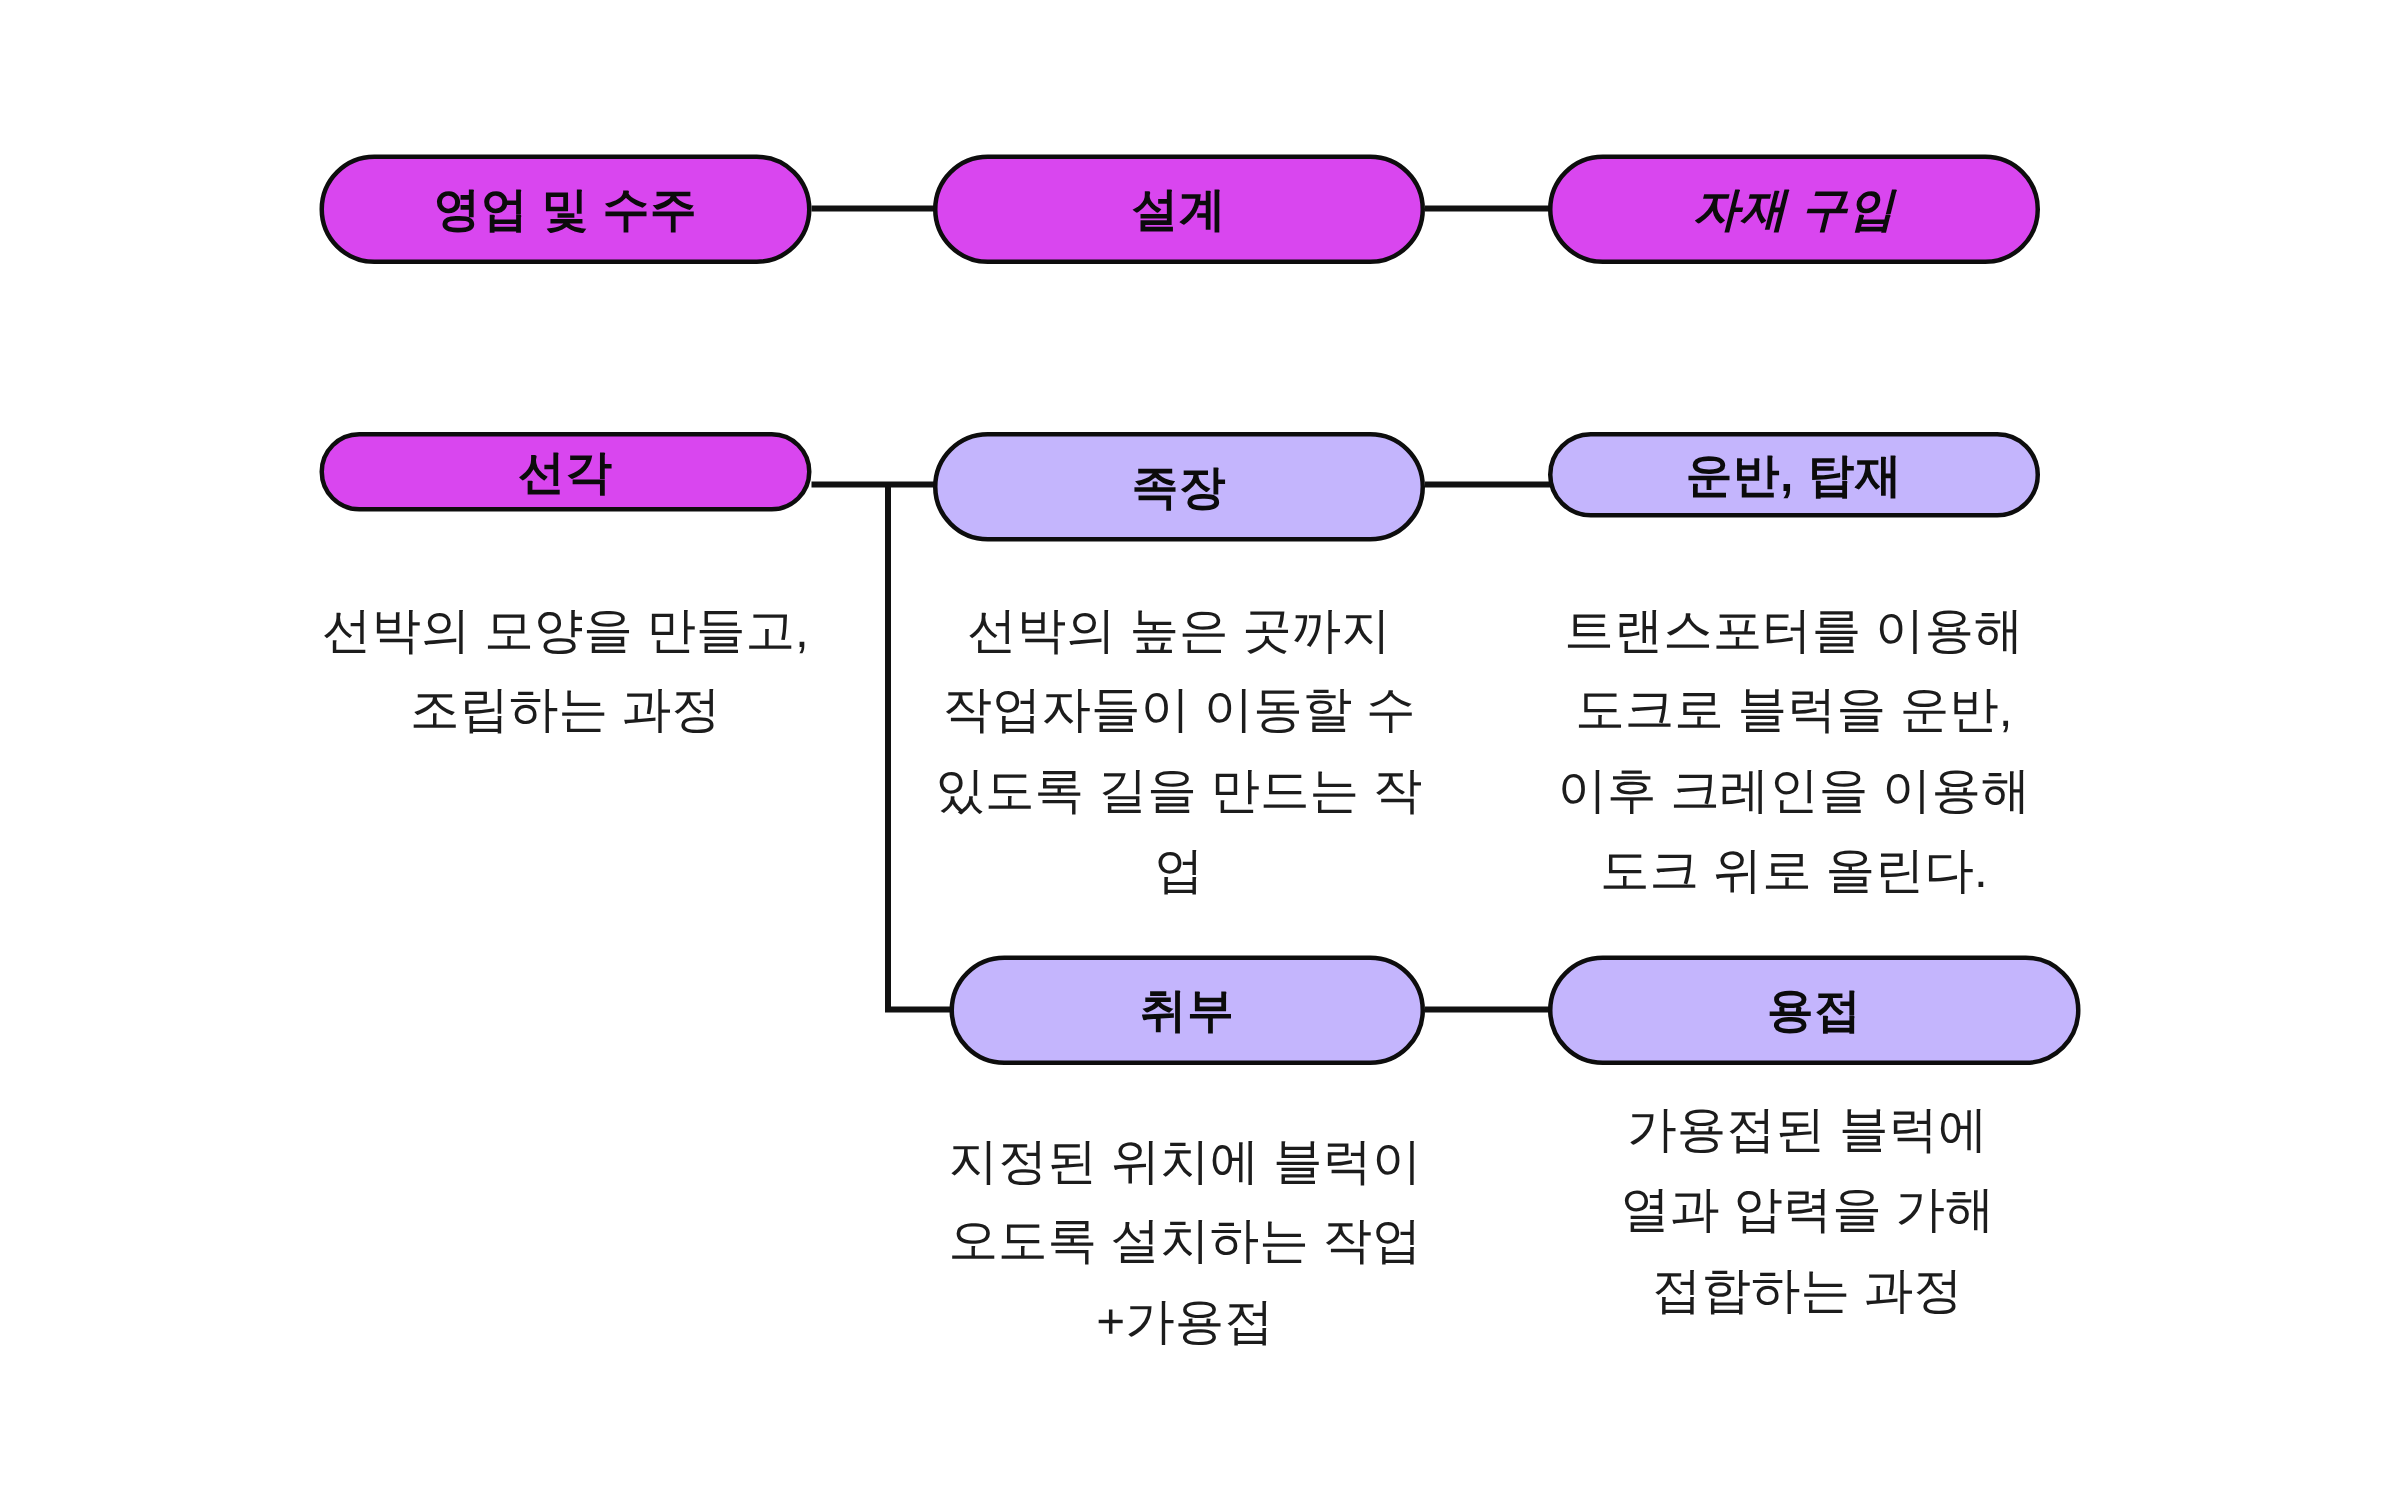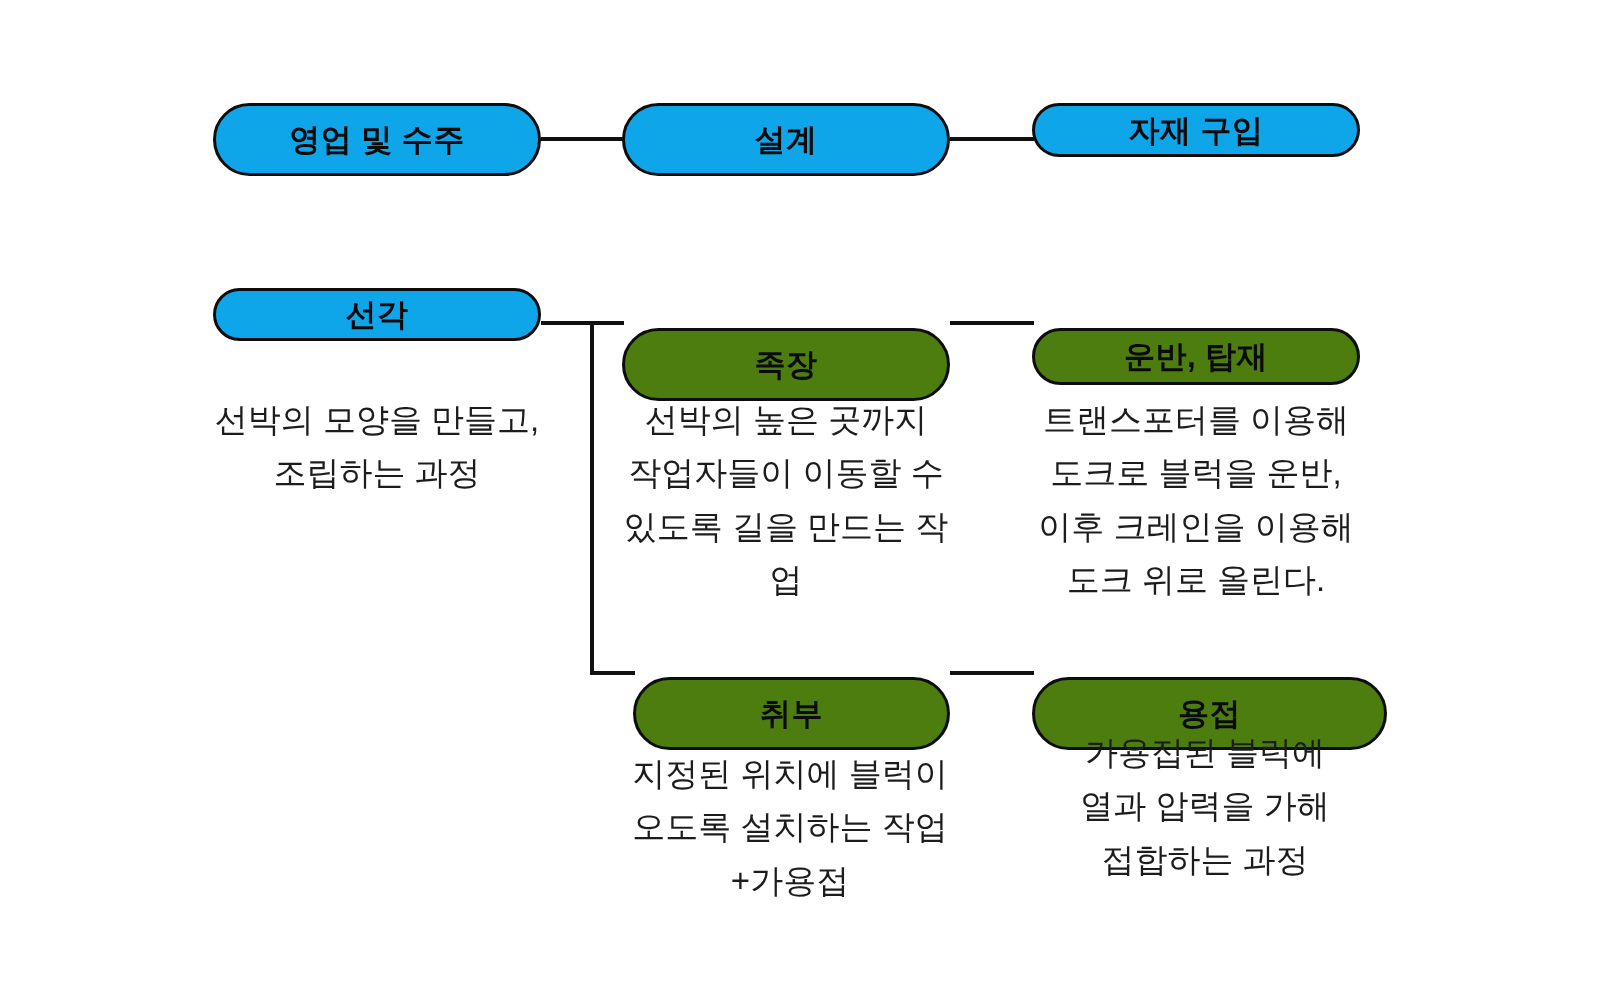--- a/index.html
+++ b/index.html
@@ -27,22 +27,22 @@
     display: flex;
     align-items: center;
     justify-content: center;
     text-align: center;
     font-weight: bold;
     color: #0b0b0b;
     letter-spacing: 0.5px;
     line-height: 1;
     user-select: none;
   }
-  .node-primary { background: #0ea5e9; }
-  .node-secondary { background: #4d7c0f; margin-top: 40px; }
+  .node-primary { background: #d946ef; }
+  .node-secondary { background: #c4b5fd; }
 
   .desc {
     position: absolute;
     box-sizing: border-box;
     text-align: center;
     color: #1c1c1c;
     font-size: 33px;
     line-height: 1.62;
     white-space: pre-line;
     font-weight: 400;
@@ -81,21 +81,21 @@
   </svg>
 
   <div class="node node-primary" style="left:213px; top:103px; width:328px; height:73px; font-size:31px;">
     <span>영업 및 수주</span>
   </div>
 
   <div class="node node-primary" style="left:622px; top:103px; width:328px; height:73px; font-size:31px;">
     <span>설계</span>
   </div>
 
-  <div class="node node-primary" style="left:1032px; top:103px; width:328px; height:54px; font-size:31px;">
+  <div class="node node-primary" style="left:1032px; top:103px; width:328px; height:73px; font-size:31px;font-style:italic;">
     <span>자재 구입</span>
   </div>
 
   <div class="node node-primary" style="left:213px; top:288px; width:328px; height:53px; font-size:31px;">
     <span>선각</span>
   </div>
 
   <div class="node node-secondary" style="left:622px; top:288px; width:328px; height:73px; font-size:31px;">
     <span>족장</span>
   </div>

